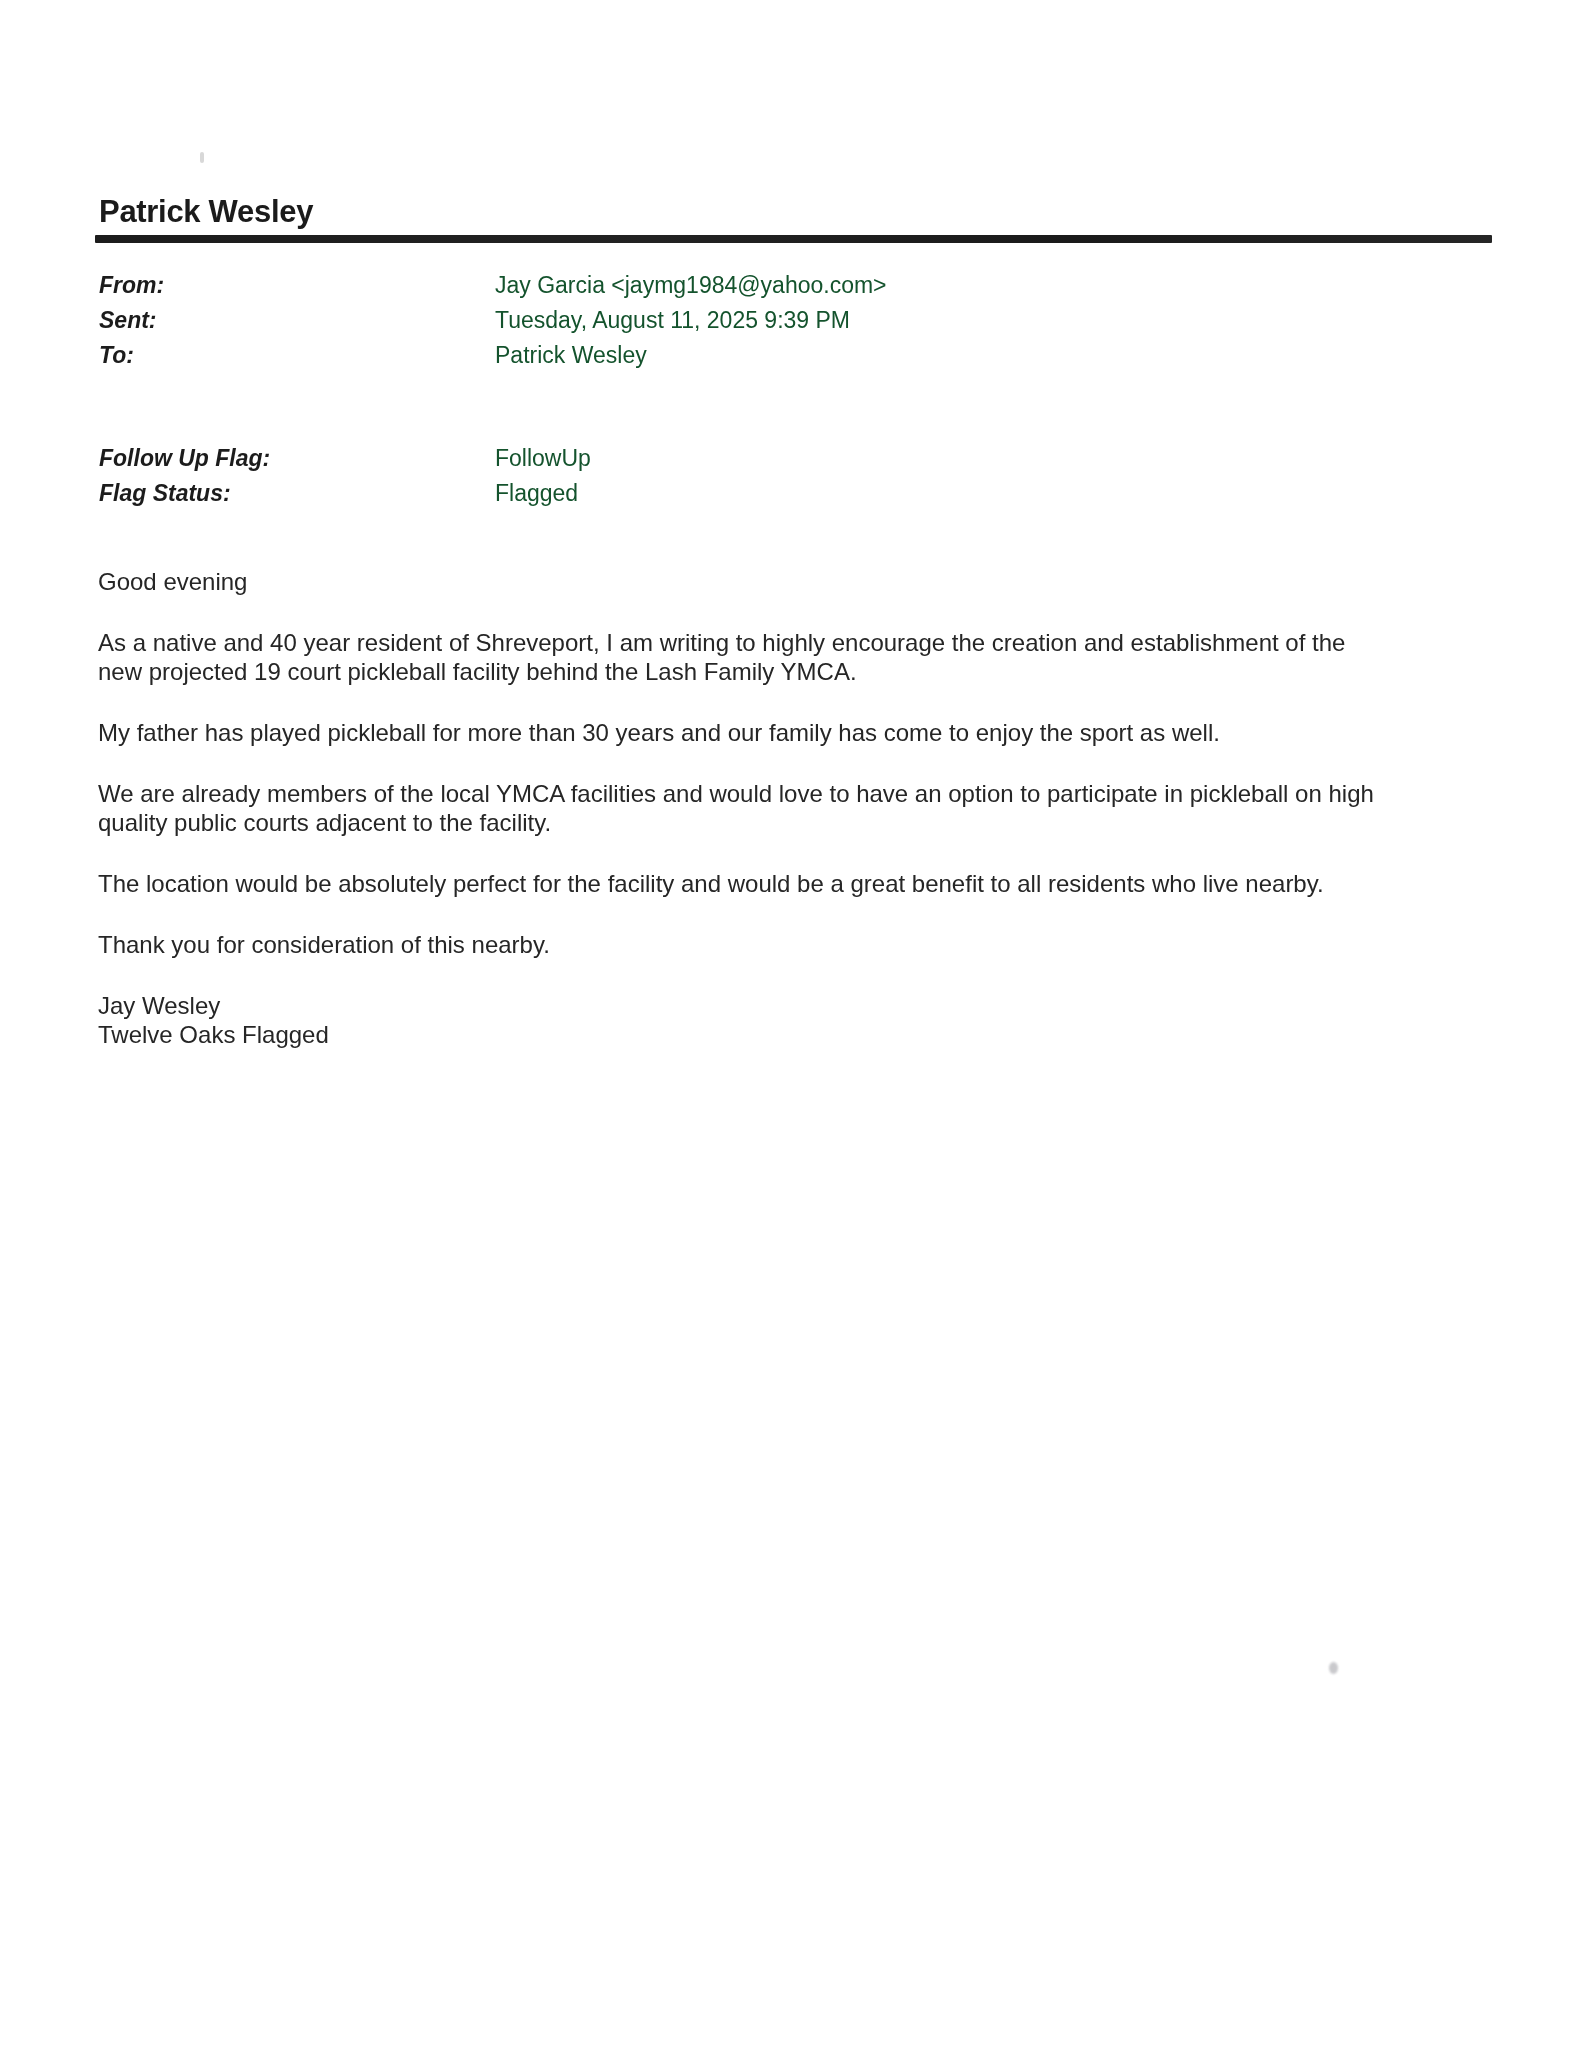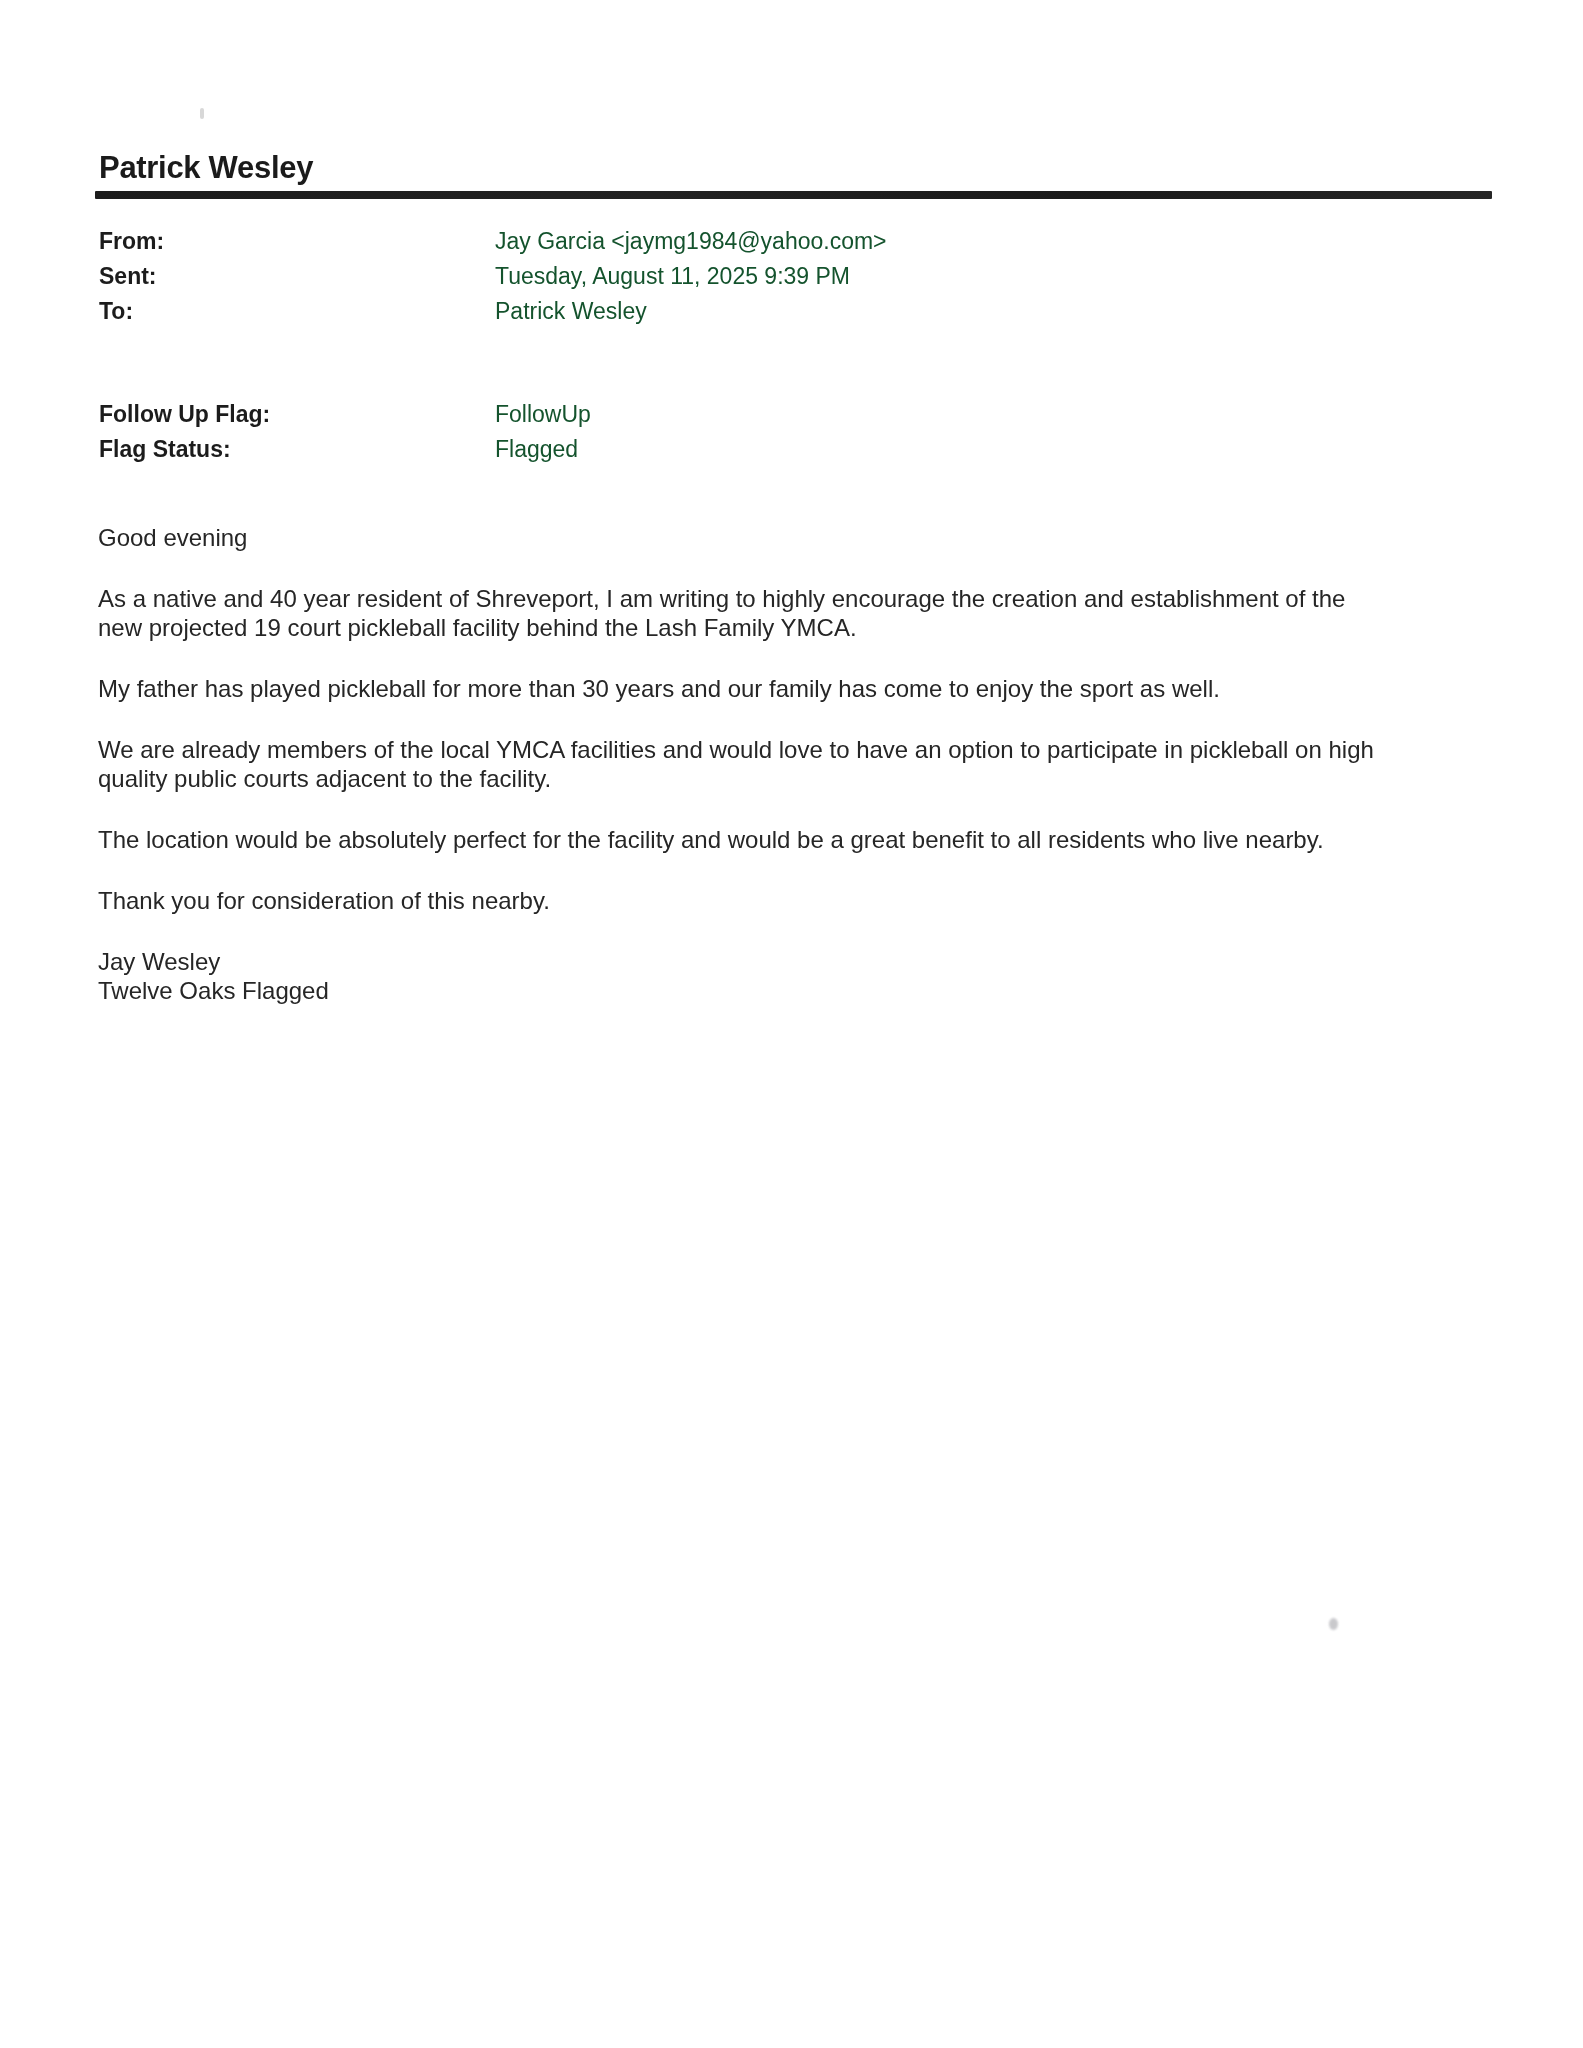--- a/index.html
+++ b/index.html
@@ -8,20 +8,21 @@
     background: #ffffff;
   }
   .page {
     position: relative;
     width: 1583px;
     height: 1708px;
     background: #ffffff;
     overflow: hidden;
     font-family: "Liberation Sans", "DejaVu Sans", sans-serif;
     color: #212121;
+    margin-top: 44px;
   }
 
   
   .recipient-heading {
     position: absolute;
     left: 99px;
     top: 150px;
     margin: 0;
     font-size: 31px;
     font-weight: 700;
@@ -47,20 +48,21 @@
     line-height: 35px;
   }
   .meta-block.group-1 { top: 224px; }
   .meta-block.group-2 { top: 397px; }
   .meta-row { display: flex; white-space: nowrap; }
   .meta-label {
     width: 396px;
     flex: 0 0 396px;
     font-weight: 700;
     color: #1c1c1c;
+    font-style: italic;
   }
   .meta-value { color: #14532d; }
 
   
   .email-body {
     position: absolute;
     left: 98px;
     top: 523px;
     width: 1440px;
     font-size: 24px;

